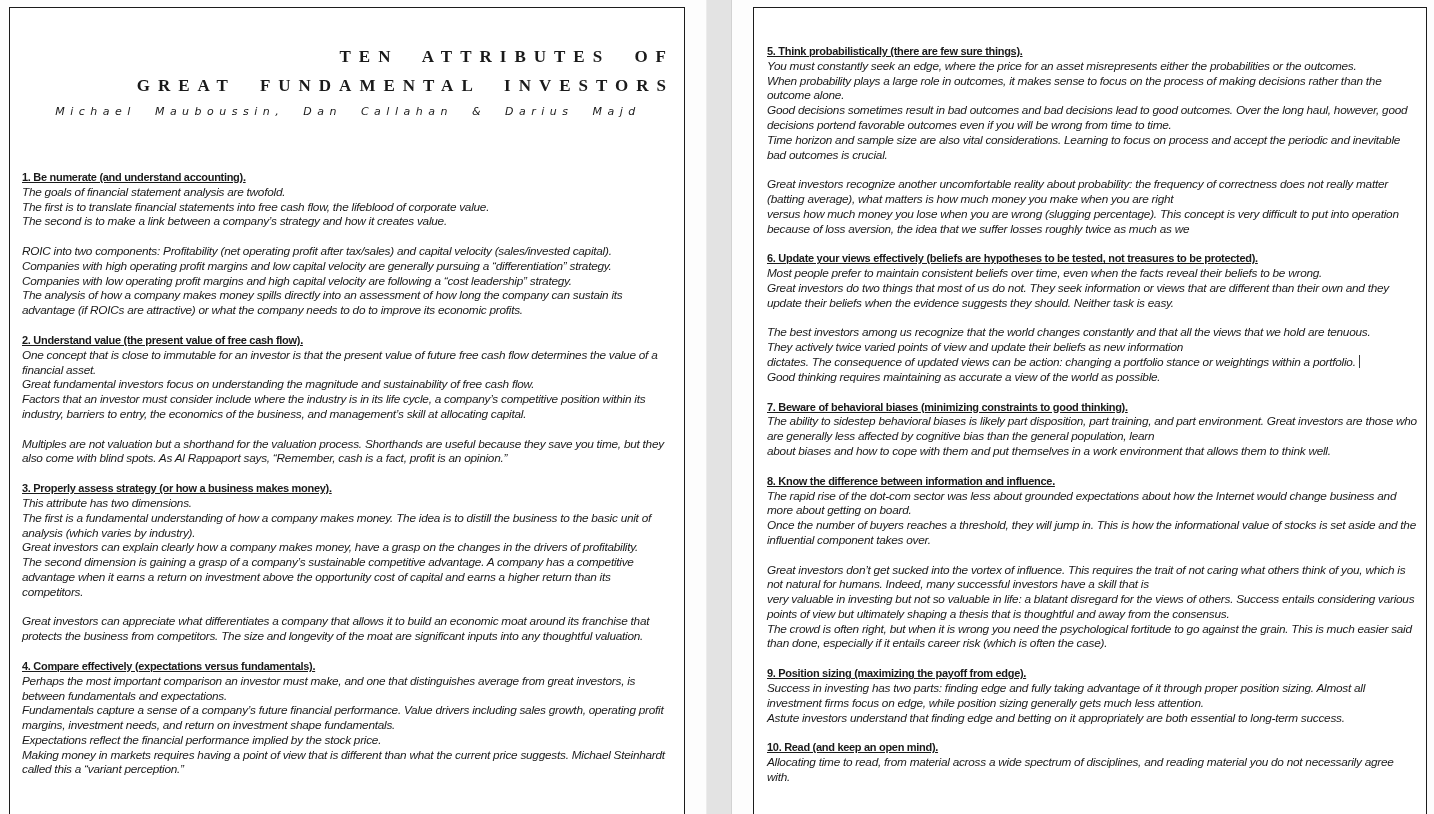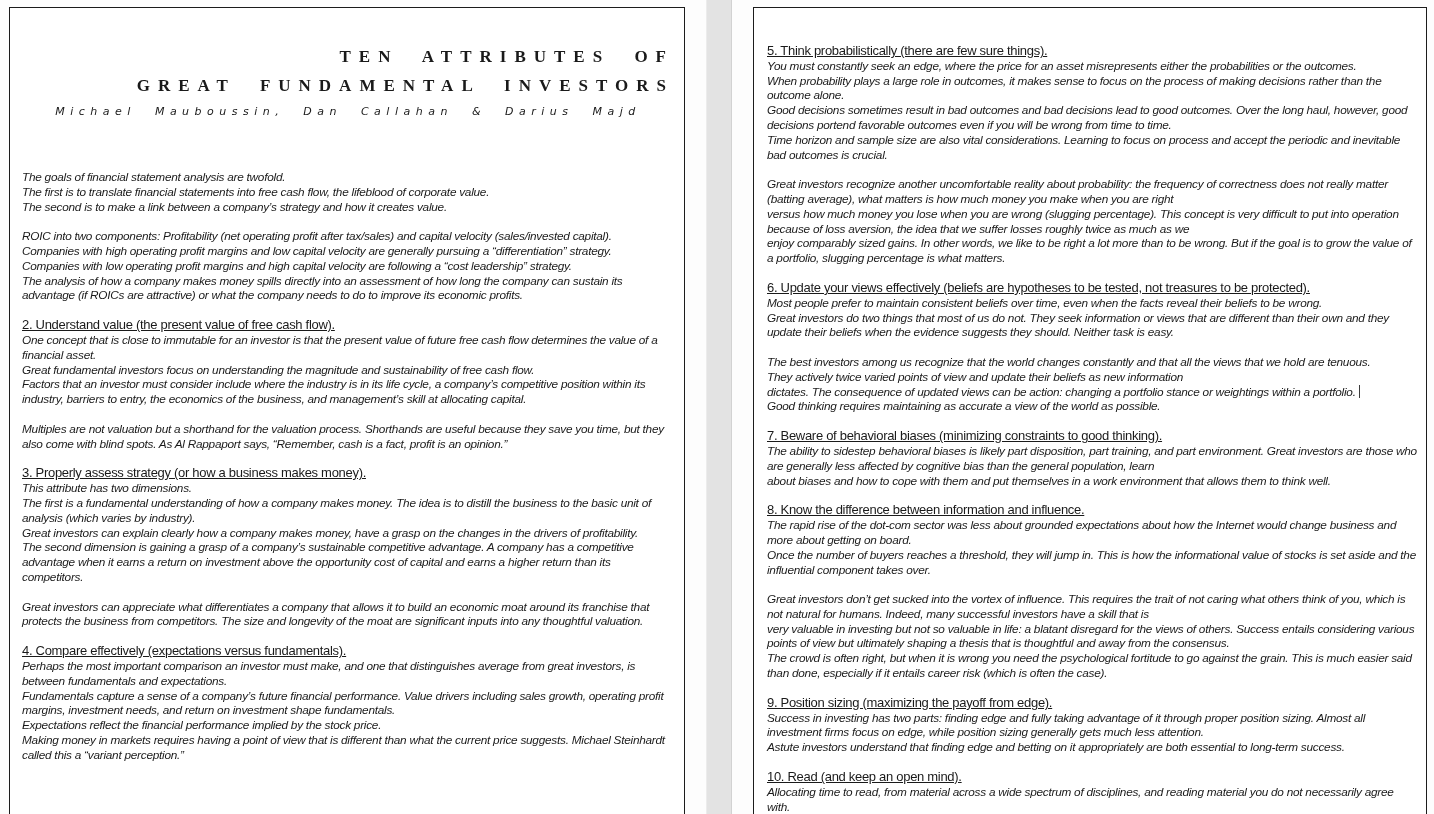--- a/index.html
+++ b/index.html
@@ -26,22 +26,22 @@
   }
   .authors{
     margin-top:5px;margin-bottom:52px;
     font-family:"DejaVu Sans",sans-serif;font-style:italic;
     font-size:11px;letter-spacing:5.5px;word-spacing:10px;
     text-align:center;white-space:nowrap;
   }
   .section{margin-top:15px;}
   .section:first-child{margin-top:0;}
   .heading{
-    font-weight:normal;text-decoration:underline;
-    font-size:13px;line-height:14.8px;letter-spacing:-0.3px;
+    font-weight:bold;text-decoration:underline;
+    font-size:11px;line-height:14.8px;letter-spacing:-0.3px;
     white-space:nowrap;overflow:hidden;
   }
   .para{margin-top:14.8px;}
   .heading + .para{margin-top:0;}
   .line{
     font-size:11.8px;line-height:14.8px;letter-spacing:-0.25px;font-style:italic;
   }
   .caret{
     display:inline-block;width:1.5px;height:13px;background:#3c3c3c;
     margin-left:3px;vertical-align:-2px;
@@ -53,20 +53,21 @@
 <div class="canvas">
 
   <div class="page page-left">
     <div class="title">
       <div>TEN ATTRIBUTES OF</div>
       <div>GREAT FUNDAMENTAL INVESTORS</div>
     </div>
     <div class="authors">Michael Mauboussin, Dan Callahan &amp; Darius Majd</div>
     <div id="left-col">
         <div class="section">
+          <div class="heading">1. Be numerate (and understand accounting).</div>
           <div class="para">
             <div class="line">The goals of financial statement analysis are twofold.</div>
             <div class="line">The first is to translate financial statements into free cash flow, the lifeblood of corporate value.</div>
             <div class="line">The second is to make a link between a company’s strategy and how it creates value.</div>
           </div>
           <div class="para">
             <div class="line">ROIC into two components: Profitability (net operating profit after tax/sales) and capital velocity (sales/invested capital).</div>
             <div class="line">Companies with high operating profit margins and low capital velocity are generally pursuing a “differentiation” strategy.</div>
             <div class="line">Companies with low operating profit margins and high capital velocity are following a “cost leadership” strategy.</div>
             <div class="line">The analysis of how a company makes money spills directly into an assessment of how long the company can sustain its advantage (if ROICs are attractive) or what the company needs to do to improve its economic profits.</div>
@@ -115,21 +116,20 @@
           <div class="heading">5. Think probabilistically (there are few sure things).</div>
           <div class="para">
             <div class="line">You must constantly seek an edge, where the price for an asset misrepresents either the probabilities or the outcomes.</div>
             <div class="line">When probability plays a large role in outcomes, it makes sense to focus on the process of making decisions rather than the outcome alone.</div>
             <div class="line">Good decisions sometimes result in bad outcomes and bad decisions lead to good outcomes. Over the long haul, however, good decisions portend favorable outcomes even if you will be wrong from time to time.</div>
             <div class="line">Time horizon and sample size are also vital considerations. Learning to focus on process and accept the periodic and inevitable bad outcomes is crucial.</div>
           </div>
           <div class="para">
             <div class="line">Great investors recognize another uncomfortable reality about probability: the frequency of correctness does not really matter (batting average), what matters is how much money you make when you are right</div>
             <div class="line">versus how much money you lose when you are wrong (slugging percentage). This concept is very difficult to put into operation because of loss aversion, the idea that we suffer losses roughly twice as much as we</div>
-            <div class="line">enjoy comparably sized gains. In other words, we like to be right a lot more than to be wrong. But if the goal is to grow the value of a portfolio, slugging percentage is what matters.</div>
           </div>
         </div>
         <div class="section">
           <div class="heading">6. Update your views effectively (beliefs are hypotheses to be tested, not treasures to be protected).</div>
           <div class="para">
             <div class="line">Most people prefer to maintain consistent beliefs over time, even when the facts reveal their beliefs to be wrong.</div>
             <div class="line">Great investors do two things that most of us do not. They seek information or views that are different than their own and they update their beliefs when the evidence suggests they should. Neither task is easy.</div>
           </div>
           <div class="para">
             <div class="line">The best investors among us recognize that the world changes constantly and that all the views that we hold are tenuous.</div>

